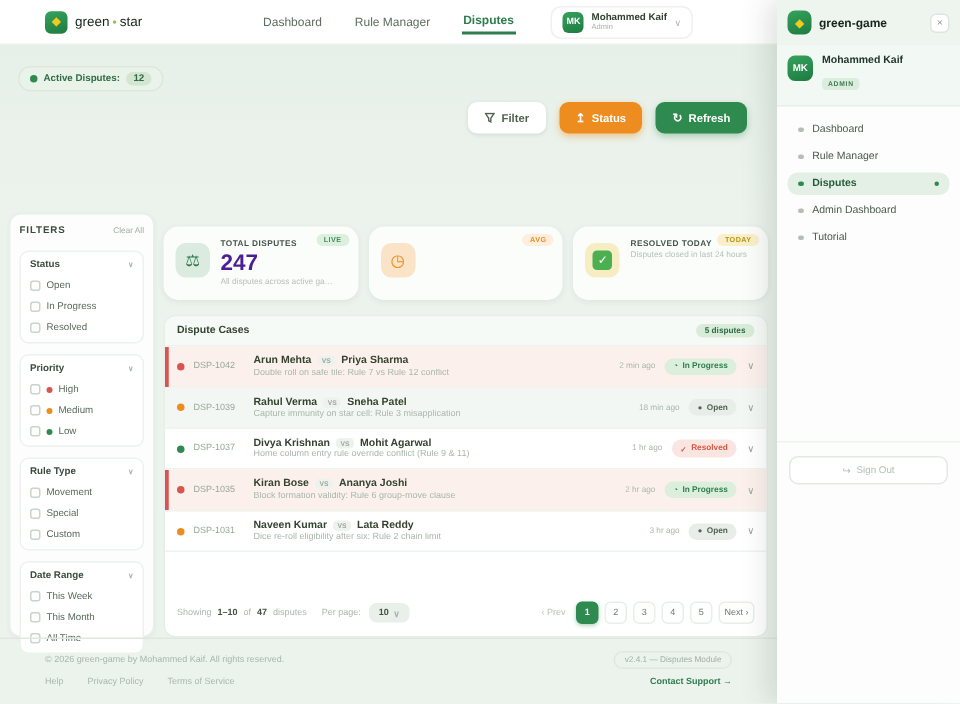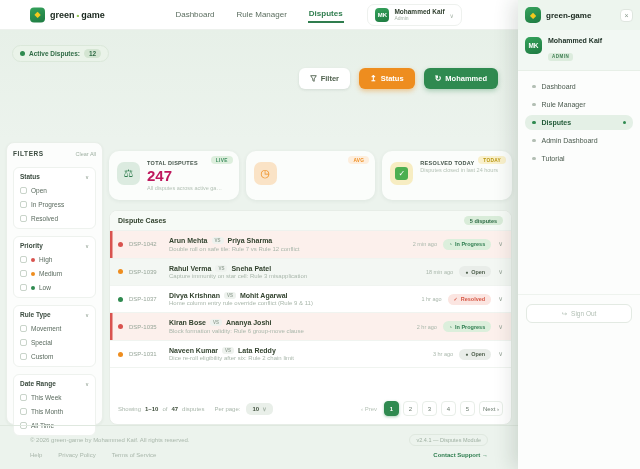--- a/index.html
+++ b/index.html
@@ -5,21 +5,21 @@
   * { margin:0; padding:0; box-sizing:border-box; }
   html,body { width:640px; height:469px; overflow:hidden; }
   body { font-family:"Liberation Sans", sans-serif; background:#ecf3ed; position:relative; color:#33432f; }
 
   .app { position:absolute; top:0; left:0; width:518px; height:469px; }
 
   
   .navbar { height:30px; background:#ffffff; border-bottom:1px solid #edf1ed; position:relative; }
   .logo-wrap { position:absolute; left:30px; top:50%; transform:translateY(-50%); display:flex; align-items:center; gap:5px; }
   .logo-box { width:15px; height:15px; border-radius:4px; background:linear-gradient(160deg,#35a35c,#1e7a41); display:flex; align-items:center; justify-content:center; color:#f3c91e; font-size:8px; line-height:1; }
-  .brand { font-size:9px; font-weight:bold; color:#17251b; display:flex; align-items:center; gap:2px;justify-content:space-between; }
+  .brand { font-size:9px; font-weight:normal; color:#17251b; display:flex; align-items:center; gap:2px;justify-content:space-between; }
   .brand .bdot { color:#8bc34a; font-size:8px; }
   .nav { position:absolute; left:150px; right:150px; top:0; bottom:0; display:flex; align-items:center; justify-content:center; gap:20px; }
   .nav-link { font-size:8px; color:#5c6e60; text-decoration:none; padding:3px 1px; }
   .nav-link.active { color:#2f7d4e; font-weight:bold; border-bottom:2px solid #2f7d4e; }
   .user-chip { position:absolute; right:56px; top:4px; height:22px; display:flex; align-items:center; gap:5px; border:1px solid #eef1ee; border-radius:7px; padding:0 7px; background:#fff; }
   .avatar-sm { width:14px; height:14px; border-radius:4px; background:linear-gradient(160deg,#35a35c,#1e7a41); color:#fff; font-size:6px; font-weight:bold; display:flex; align-items:center; justify-content:center; }
   .user-name { font-size:6.5px; font-weight:bold; color:#30402f; line-height:1.2; }
   .user-role { font-size:5px; color:#a7b4a8; line-height:1.1; }
   .chev { font-size:6px; color:#a7b4a8; }
 
@@ -58,21 +58,21 @@
   .content { flex:1; min-width:0; display:flex; flex-direction:column; }
   .stats { display:flex; gap:7px; margin-top:9px; }
   .stat-card { flex:1; background:#fbfdfb; border-radius:10px; padding:9px 8px; position:relative; box-shadow:0 1px 4px rgba(30,60,40,.07); display:flex; gap:7px; align-items:flex-start; }
   .stat-icon { width:23px; height:23px; border-radius:7px; display:flex; align-items:center; justify-content:center; font-size:11px; flex:none; margin-top:2px; }
   .ic-scales { background:#dcebe0; color:#2f7d4e; }
   .ic-timer { background:#fae3c6; color:#ee8d1f; }
   .ic-check { background:#f7edc2; }
   .check-sq { width:13px; height:13px; border-radius:3px; background:#4caf50; color:#fff; font-size:8px; display:flex; align-items:center; justify-content:center; }
   .stat-label { font-size:5.5px; font-weight:bold; letter-spacing:.3px; color:#44544a; margin-bottom:1px; }
   .stat-value { font-size:15px; font-weight:bold; line-height:1.15; }
-  .v-green { color:#be185d; } .v-orange { color:#ee8d1f; } .v-amber { color:#d4a017; }
+  .v-green { color:#4c1d95; } .v-orange { color:#ee8d1f; } .v-amber { color:#d4a017; }
   .stat-sub { font-size:5.5px; color:#b4c2b6; margin-top:1px; white-space:nowrap; overflow:hidden; text-overflow:ellipsis; max-width:92px; }
   .corner-badge { position:absolute; top:5px; right:6px; font-size:4.8px; font-weight:bold; padding:1.5px 5px; border-radius:6px; letter-spacing:.3px; }
   .cb-live { background:#ddefdd; color:#3f8f5f; }
   .cb-avg { background:#fdeedd; color:#ee8d1f; }
   .cb-today { background:#f9f0cb; color:#b8960f; }
 
   
   .panel { margin-top:10px; background:#fff; border:1px solid #e7ede7; border-radius:8px; flex:1; display:flex; flex-direction:column; overflow:hidden; }
   .panel-head { display:flex; justify-content:space-between; align-items:center; padding:5px 8px; background:#f6faf6; border-bottom:1px solid #eef2ee; }
   .panel-title { font-size:7px; font-weight:bold; color:#33432f; }
@@ -140,21 +140,21 @@
 <div class="app">
 
   <div class="navbar">
     <div class="logo-wrap">
       <span class="logo-box">
           <span>◆</span>
         </span>
       <span class="brand">
         <span>green</span>
           <span class="bdot">•</span>
-          <span>game</span>
+          <span>star</span>
       </span>
     </div>
     <div class="nav">
       <a class="nav-link">Dashboard</a>
       <a class="nav-link">Rule Manager</a>
       <a class="nav-link active">Disputes</a>
     </div>
     <div class="user-chip">
       <span class="avatar-sm">MK</span>
       <span>
@@ -177,21 +177,21 @@
             <path d="M1 1h8L6 5.5V9L4 8V5.5L1 1z" fill="none" stroke="#51624f" stroke-width="1.3"></path>
           </svg>
         <span>Filter</span>
       </button>
       <button class="btn btn-export">
         <span class="ic">↥</span>
         <span>Status</span>
       </button>
       <button class="btn btn-refresh">
         <span class="ic">↻</span>
-        <span>Mohammed</span>
+        <span>Refresh</span>
       </button>
     </div>
   </div>
 
   <div class="main">
 
     <div class="filters">
       <div class="filters-head">
         <span class="filters-title">FILTERS</span>
         <span class="clear-all">Clear All</span>

